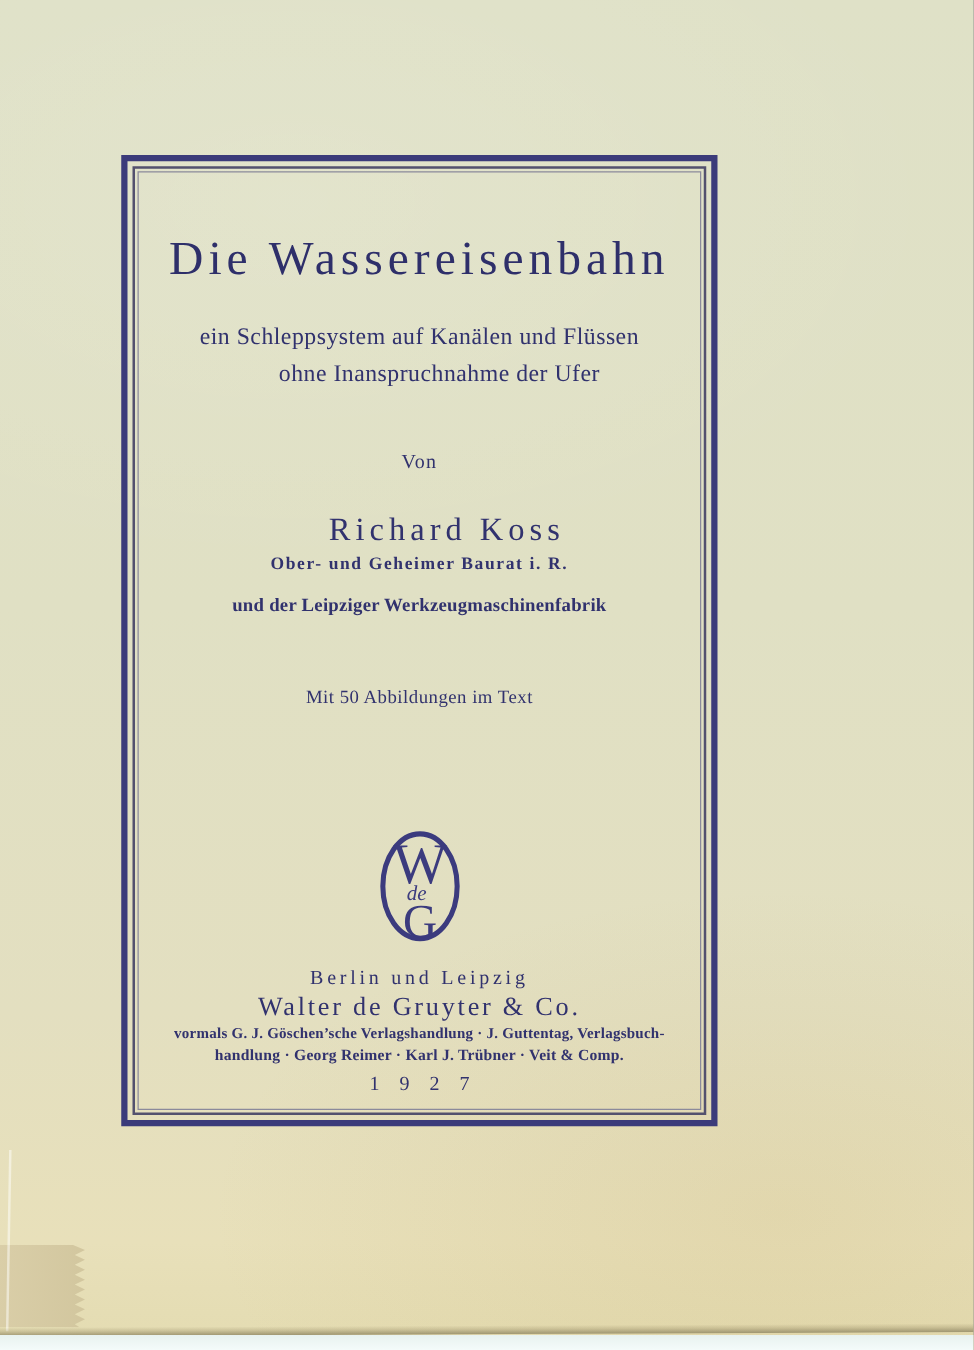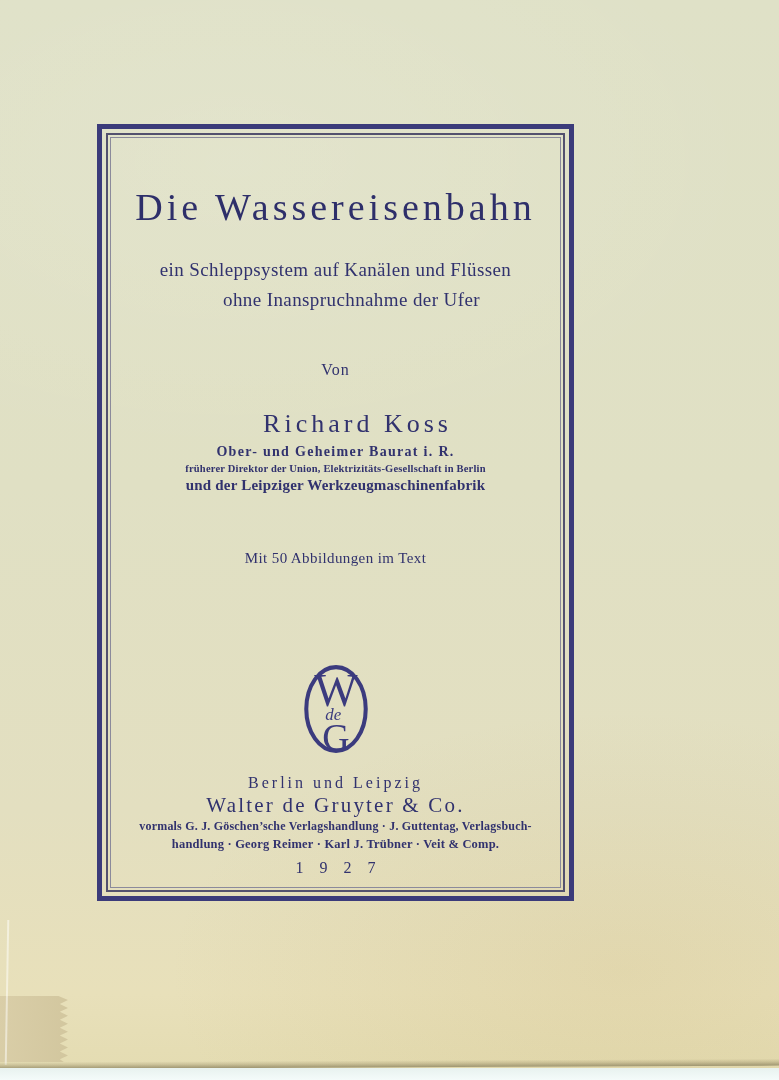--- a/index.html
+++ b/index.html
@@ -82,21 +82,20 @@
     <div class="b3"></div>
 
     <div class="tblock title">Die Wassereisenbahn</div>
     <div class="tblock sub1">ein Schleppsystem auf Kanälen und Flüssen</div>
     <div class="tblock sub2">ohne Inanspruchnahme der Ufer</div>
 
     <div class="tblock von">Von</div>
 
     <div class="tblock author">Richard Koss</div>
     <div class="tblock author-title">Ober- und Geheimer Baurat i. R.</div>
-    <div class="tblock adetail1">früherer Direktor der Union, Elektrizitäts-Gesellschaft in Berlin</div>
     <div class="tblock adetail2">und der Leipziger Werkzeugmaschinenfabrik</div>
 
     <div class="tblock note">Mit 50 Abbildungen im Text</div>
 
     <div class="tblock logo-wrap">
       <svg class="logo-svg" width="82" height="100" viewBox="0 0 120 148">
         <ellipse cx="60" cy="74" rx="44" ry="62" fill="none" stroke="#3b3b7e" stroke-width="6"></ellipse>
         <text x="60" y="70" font-size="68" text-anchor="middle" fill="#3b3b7e">W</text>
         <text x="56" y="90" font-size="25" font-style="italic" text-anchor="middle" fill="#3b3b7e">de</text>
         <text x="60" y="134" font-size="56" text-anchor="middle" fill="#3b3b7e">G</text>

